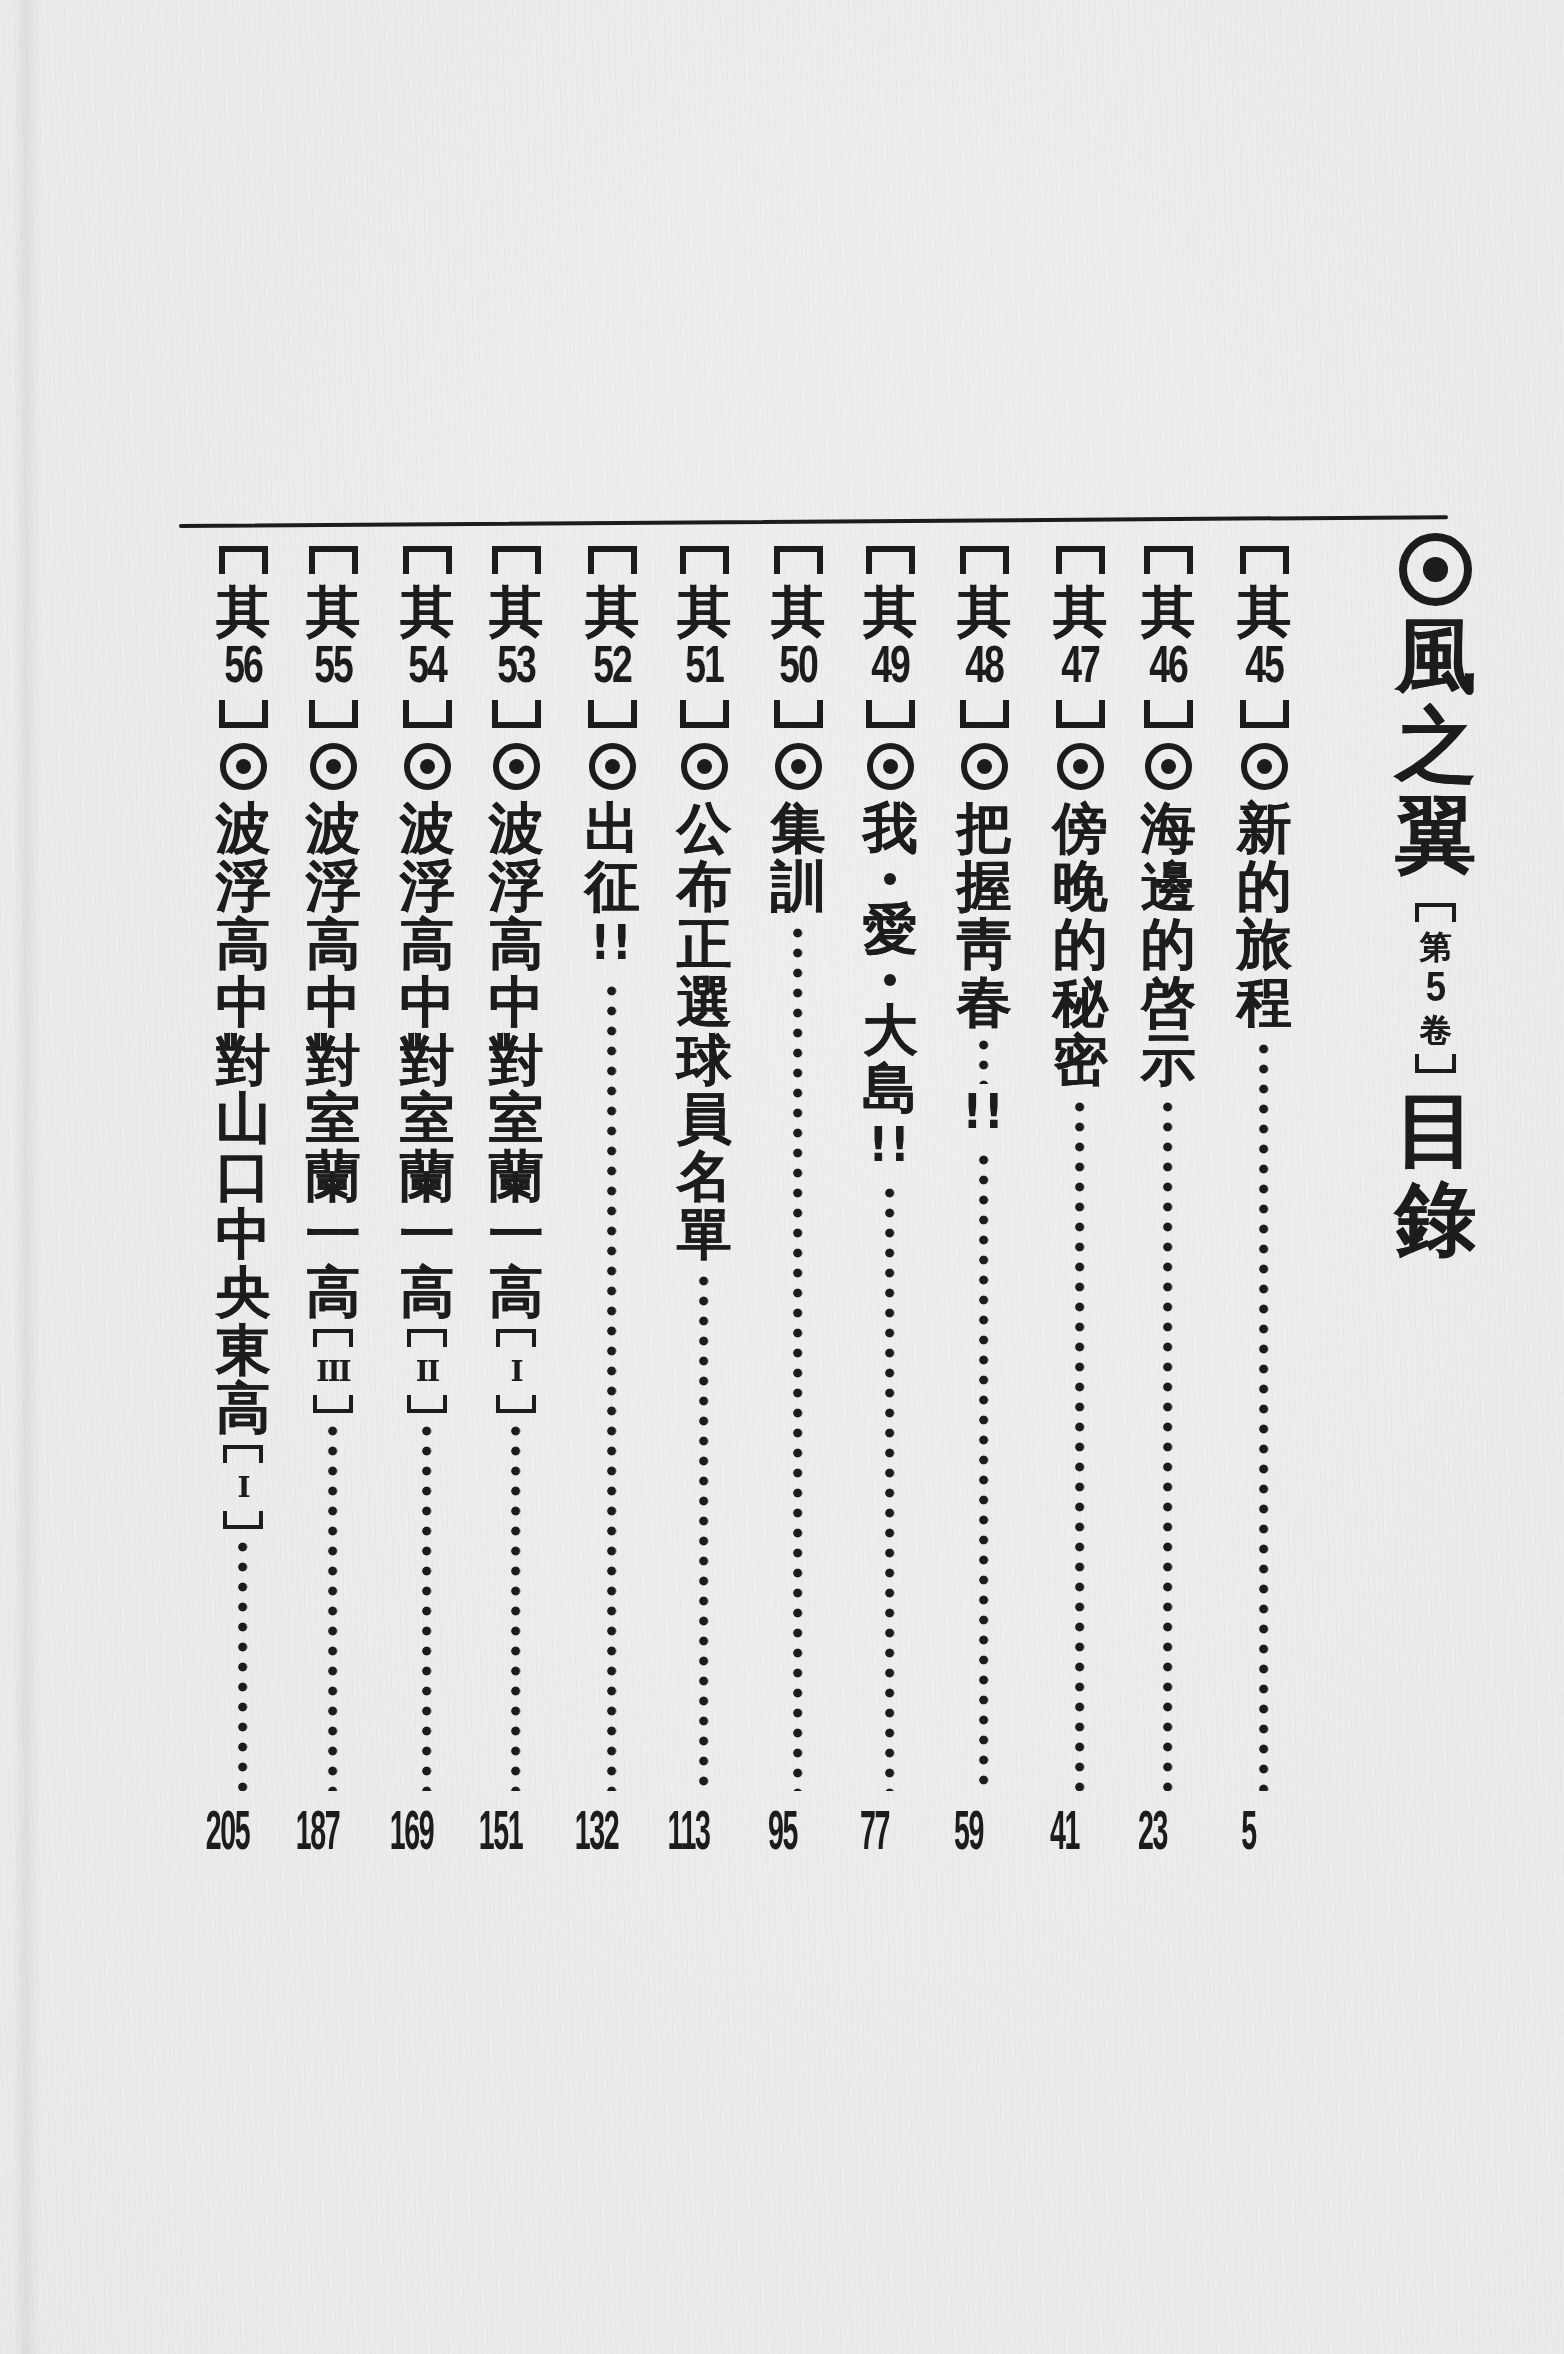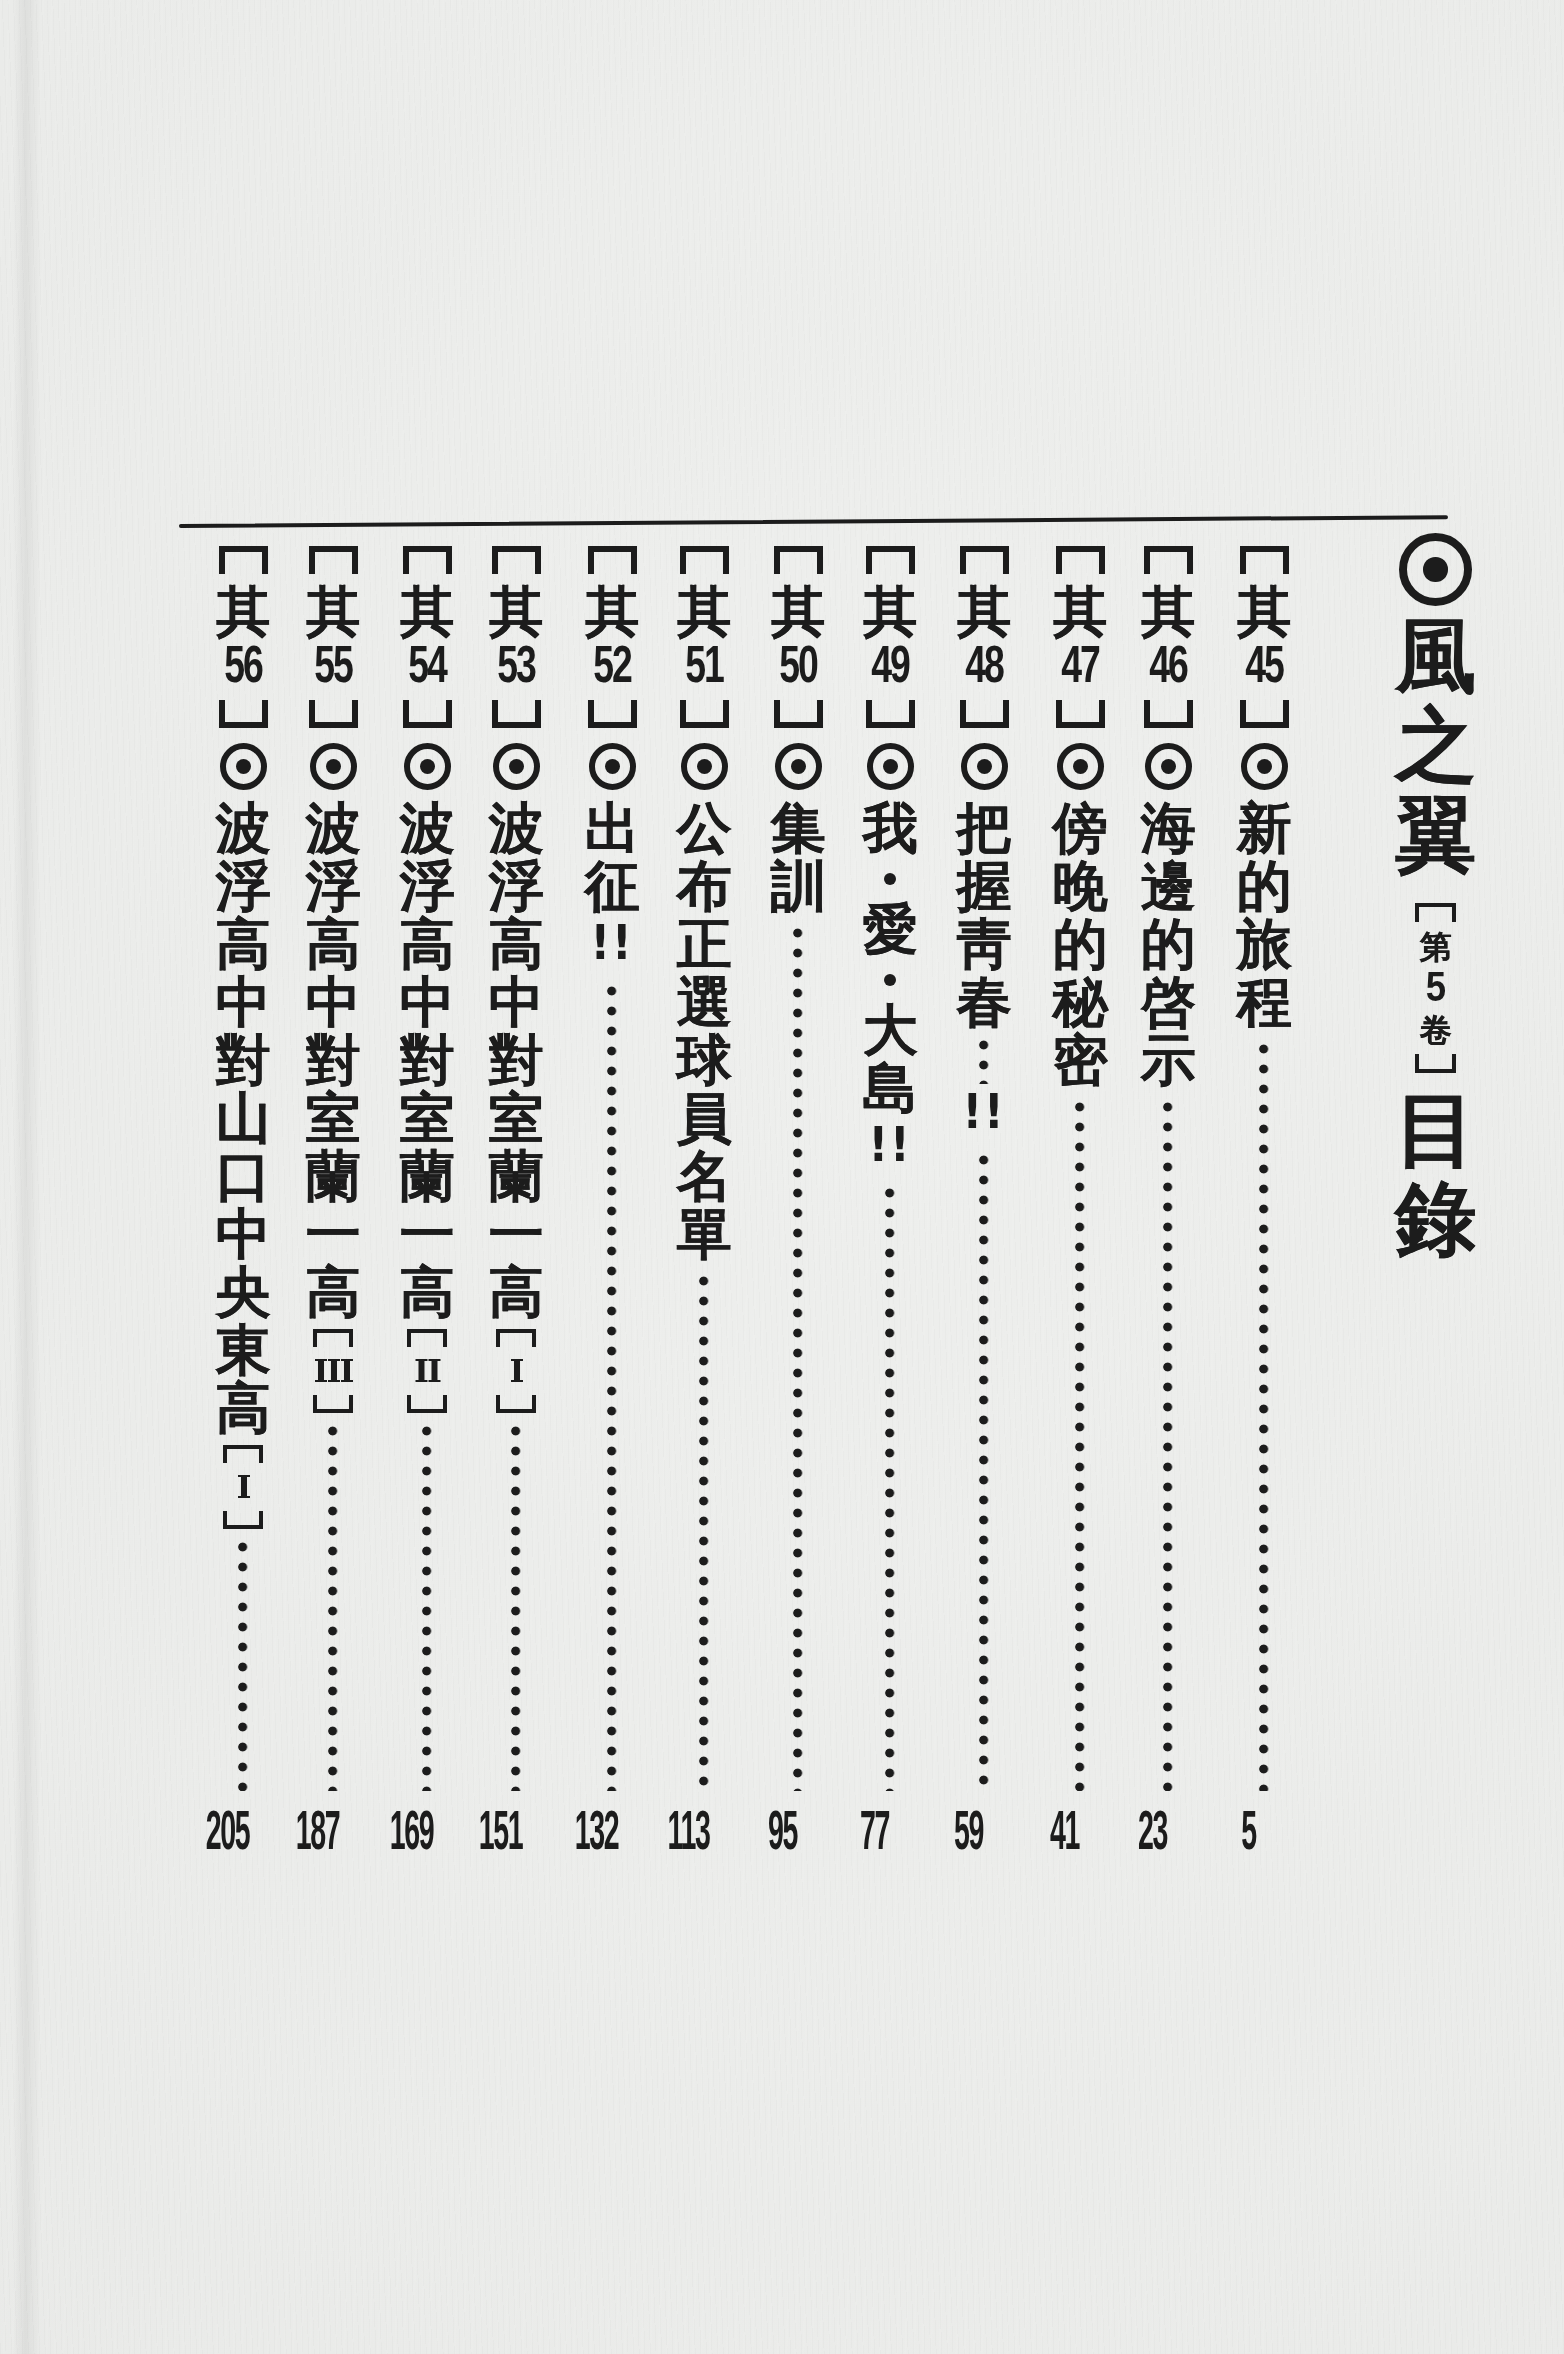--- a/index.html
+++ b/index.html
@@ -52,21 +52,21 @@
   .cc{height:58px;line-height:58px;font-size:55px;font-weight:700;flex:0 0 auto;white-space:nowrap;}
   .mdot{height:43px;display:flex;align-items:center;justify-content:center;flex:0 0 auto;}
   .mdot::after{content:"";width:12.2px;height:12.2px;border-radius:50%;background:#1c1c1c;}
   .bang{height:58px;line-height:55px;font-size:43px;font-weight:700;letter-spacing:1.9px;
     transform:scaleY(1.12);flex:0 0 auto;font-family:"DejaVu Sans","Liberation Sans",sans-serif;}
 
   
   .nbrk{box-sizing:border-box;width:40px;height:18px;border:4.7px solid #1c1c1c;flex:0 0 auto;}
   .nbrk-t{border-bottom:none;margin-top:7.5px;margin-bottom:3.8px;}
   .nbrk-b{border-top:none;margin-top:3.8px;}
-  .rnum{height:41px;line-height:41px;font-size:32px;font-weight:700;letter-spacing:-1.9px;
+  .rnum{height:41px;line-height:41px;font-size:28px;font-weight:700;letter-spacing:-1.9px;
     font-family:"DejaVu Serif","Liberation Serif",serif;flex:0 0 auto;}
 
   
   .leader{width:11.3px;flex:1 1 auto;margin-top:7.5px;
     background:radial-gradient(circle, #1c1c1c 4.1px, rgba(0,0,0,0) 4.8px) center top / 11.3px 20px repeat-y;}
   .dots-mid{width:11.3px;height:49px;flex:0 0 auto;margin-top:3.8px;
     background:radial-gradient(circle, #1c1c1c 4.1px, rgba(0,0,0,0) 4.8px) center top / 11.3px 20px repeat-y;}
 
   .pagenum{position:absolute;top:1798px;width:113px;text-align:center;
     font-size:55px;font-weight:700;letter-spacing:-2.8px;transform:scaleX(0.52);}

